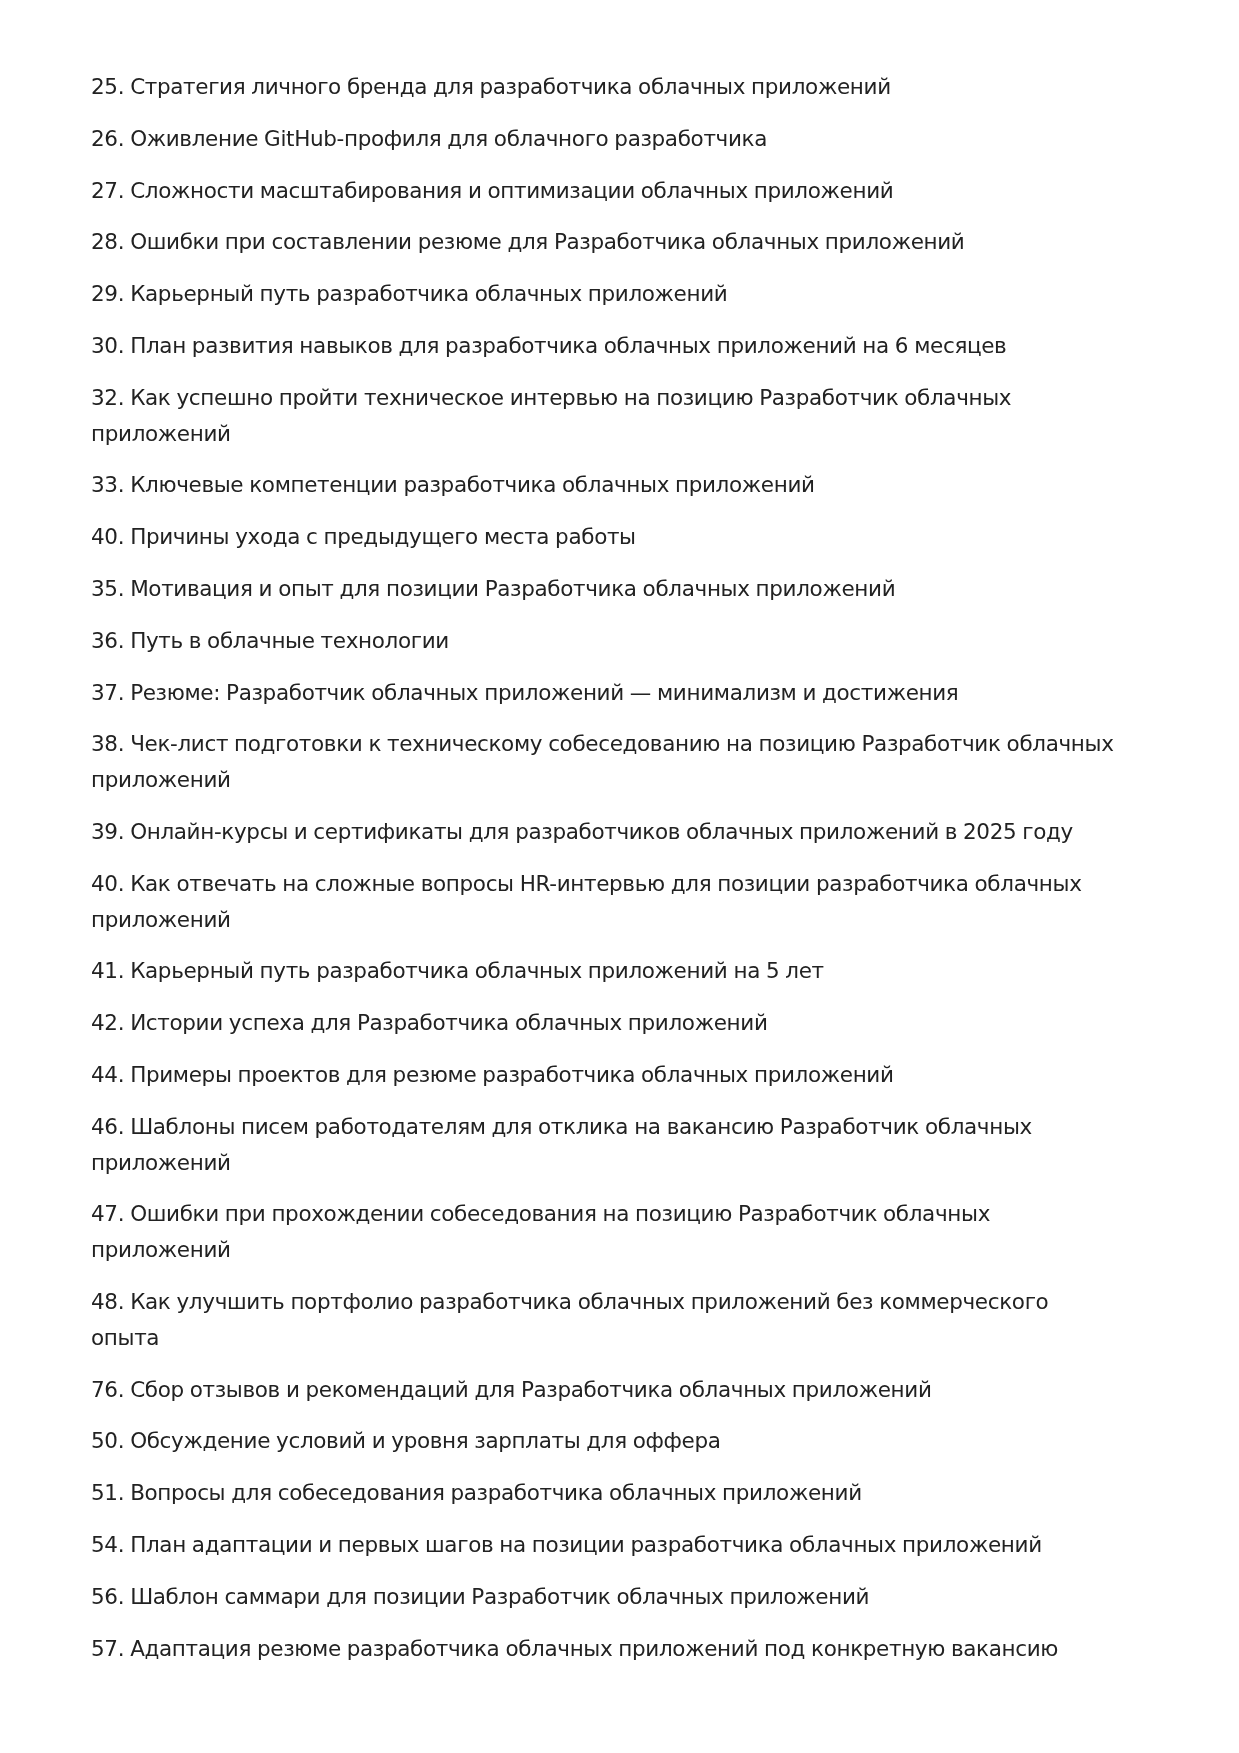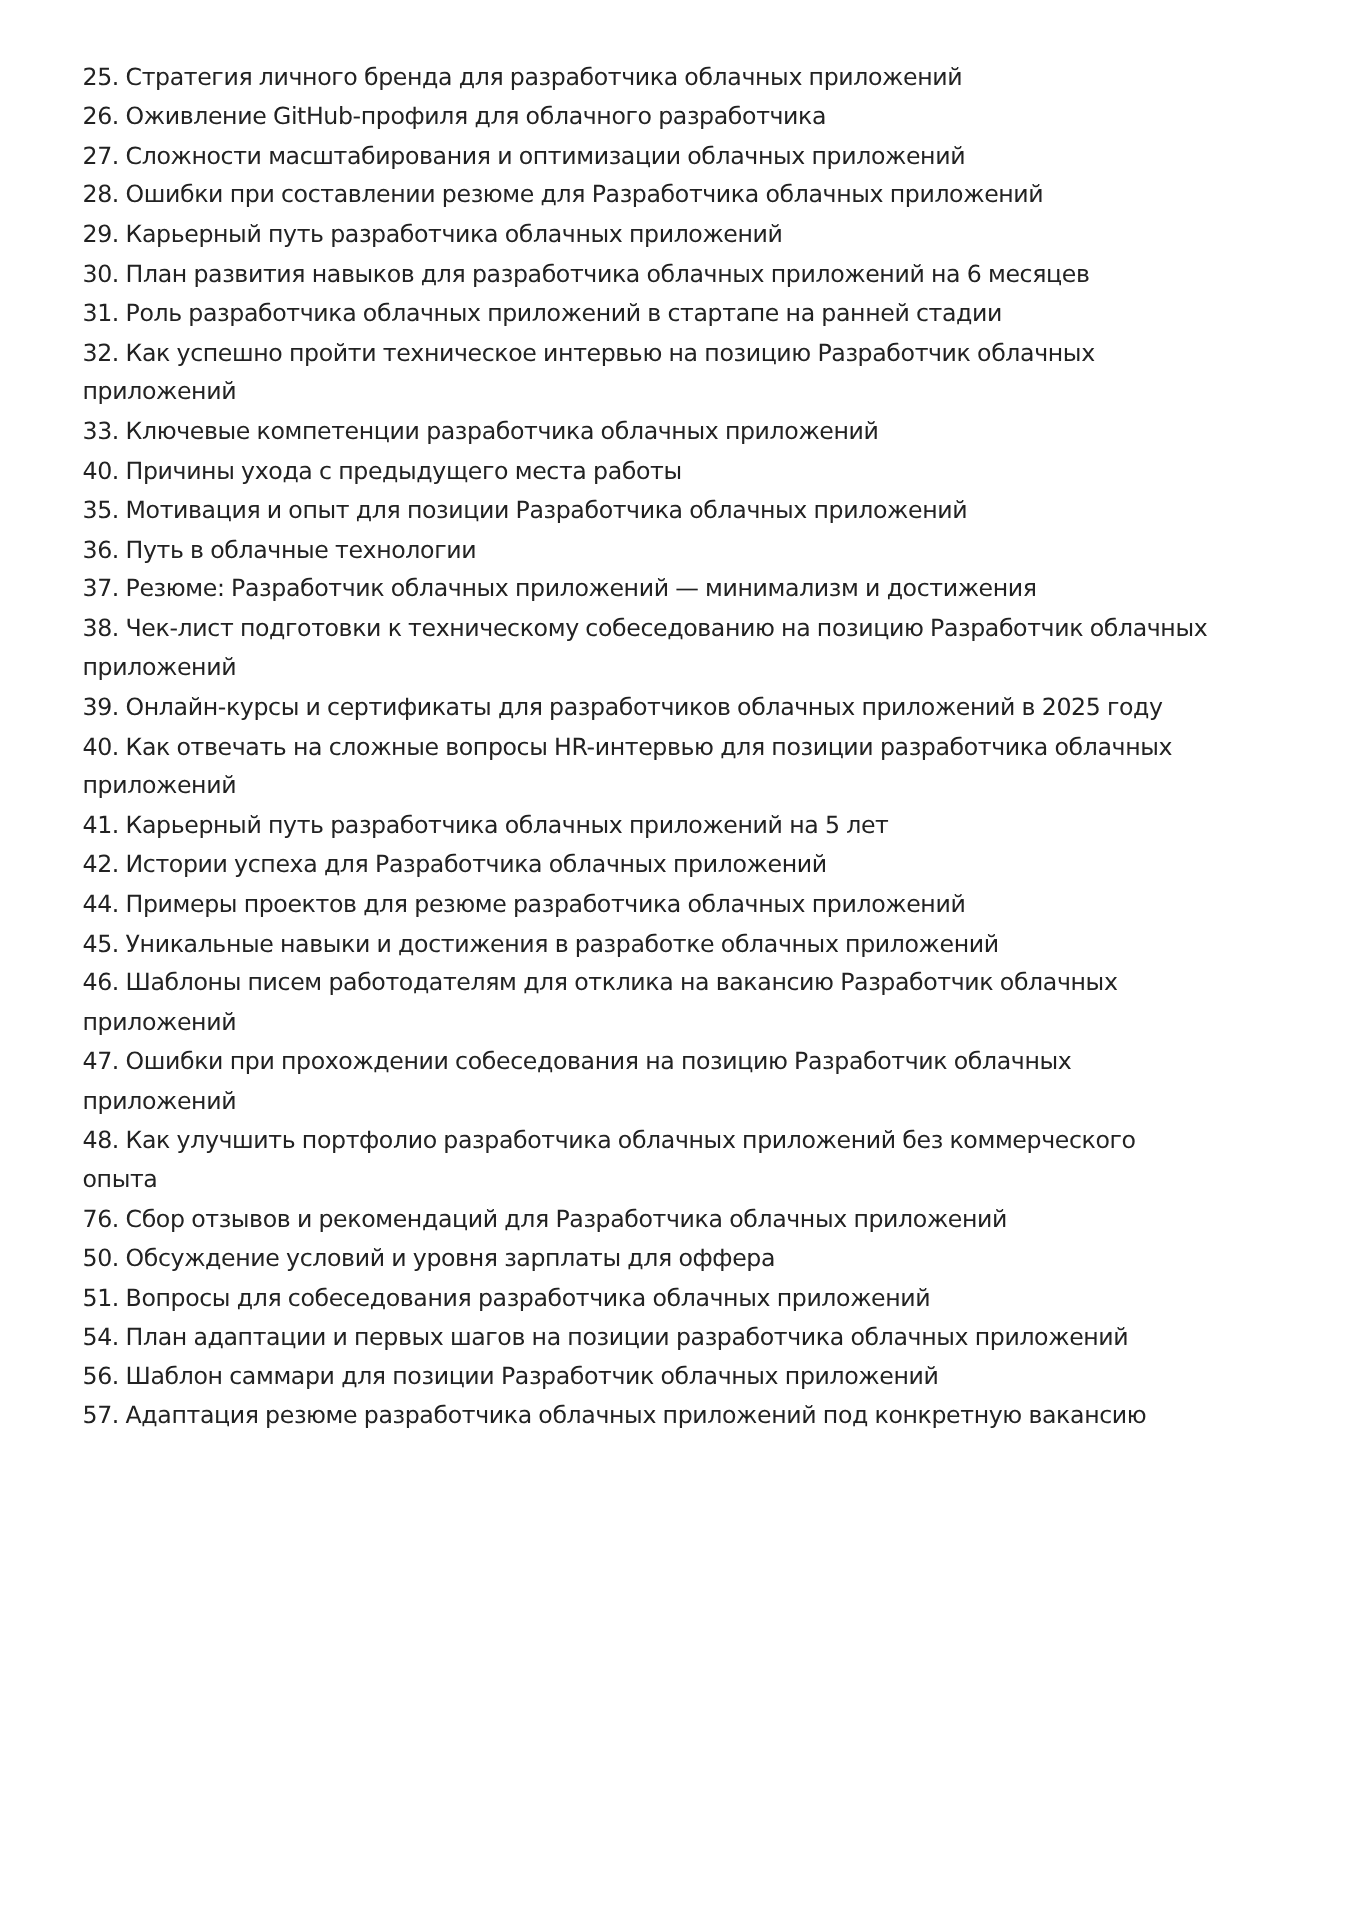--- a/index.html
+++ b/index.html
@@ -19,21 +19,21 @@
       top: 53px;
       width: 1110px;
       font-family: "DejaVu Sans", "Liberation Sans", sans-serif;
       font-size: 21.5px;
       line-height: 35.8px;
       color: #222222;
       letter-spacing: -0.35px;
       word-spacing: -0.5px;
     }
     .item {
-      margin: 0;
+      margin: 16px;
       padding: 0;
       white-space: nowrap;
     }
     .item .line {
       display: block;
     }
   </style>
 </head>
 <body>
 
@@ -49,23 +49,20 @@
         <span class="line">27. Сложности масштабирования и оптимизации облачных приложений</span>
       </p>
       <p class="item">
         <span class="line">28. Ошибки при составлении резюме для Разработчика облачных приложений</span>
       </p>
       <p class="item">
         <span class="line">29. Карьерный путь разработчика облачных приложений</span>
       </p>
       <p class="item">
         <span class="line">30. План развития навыков для разработчика облачных приложений на 6 месяцев</span>
-      </p>
-      <p class="item">
-        <span class="line">31. Роль разработчика облачных приложений в стартапе на ранней стадии</span>
       </p>
       <p class="item">
         <span class="line">32. Как успешно пройти техническое интервью на позицию Разработчик облачных</span>
         <span class="line">приложений</span>
       </p>
       <p class="item">
         <span class="line">33. Ключевые компетенции разработчика облачных приложений</span>
       </p>
       <p class="item">
         <span class="line">40. Причины ухода с предыдущего места работы</span>
@@ -93,23 +90,20 @@
       <p class="item">
         <span class="line">41. Карьерный путь разработчика облачных приложений на 5 лет</span>
       </p>
       <p class="item">
         <span class="line">42. Истории успеха для Разработчика облачных приложений</span>
       </p>
       <p class="item">
         <span class="line">44. Примеры проектов для резюме разработчика облачных приложений</span>
       </p>
       <p class="item">
-        <span class="line">45. Уникальные навыки и достижения в разработке облачных приложений</span>
-      </p>
-      <p class="item">
         <span class="line">46. Шаблоны писем работодателям для отклика на вакансию Разработчик облачных</span>
         <span class="line">приложений</span>
       </p>
       <p class="item">
         <span class="line">47. Ошибки при прохождении собеседования на позицию Разработчик облачных</span>
         <span class="line">приложений</span>
       </p>
       <p class="item">
         <span class="line">48. Как улучшить портфолио разработчика облачных приложений без коммерческого</span>
         <span class="line">опыта</span>

